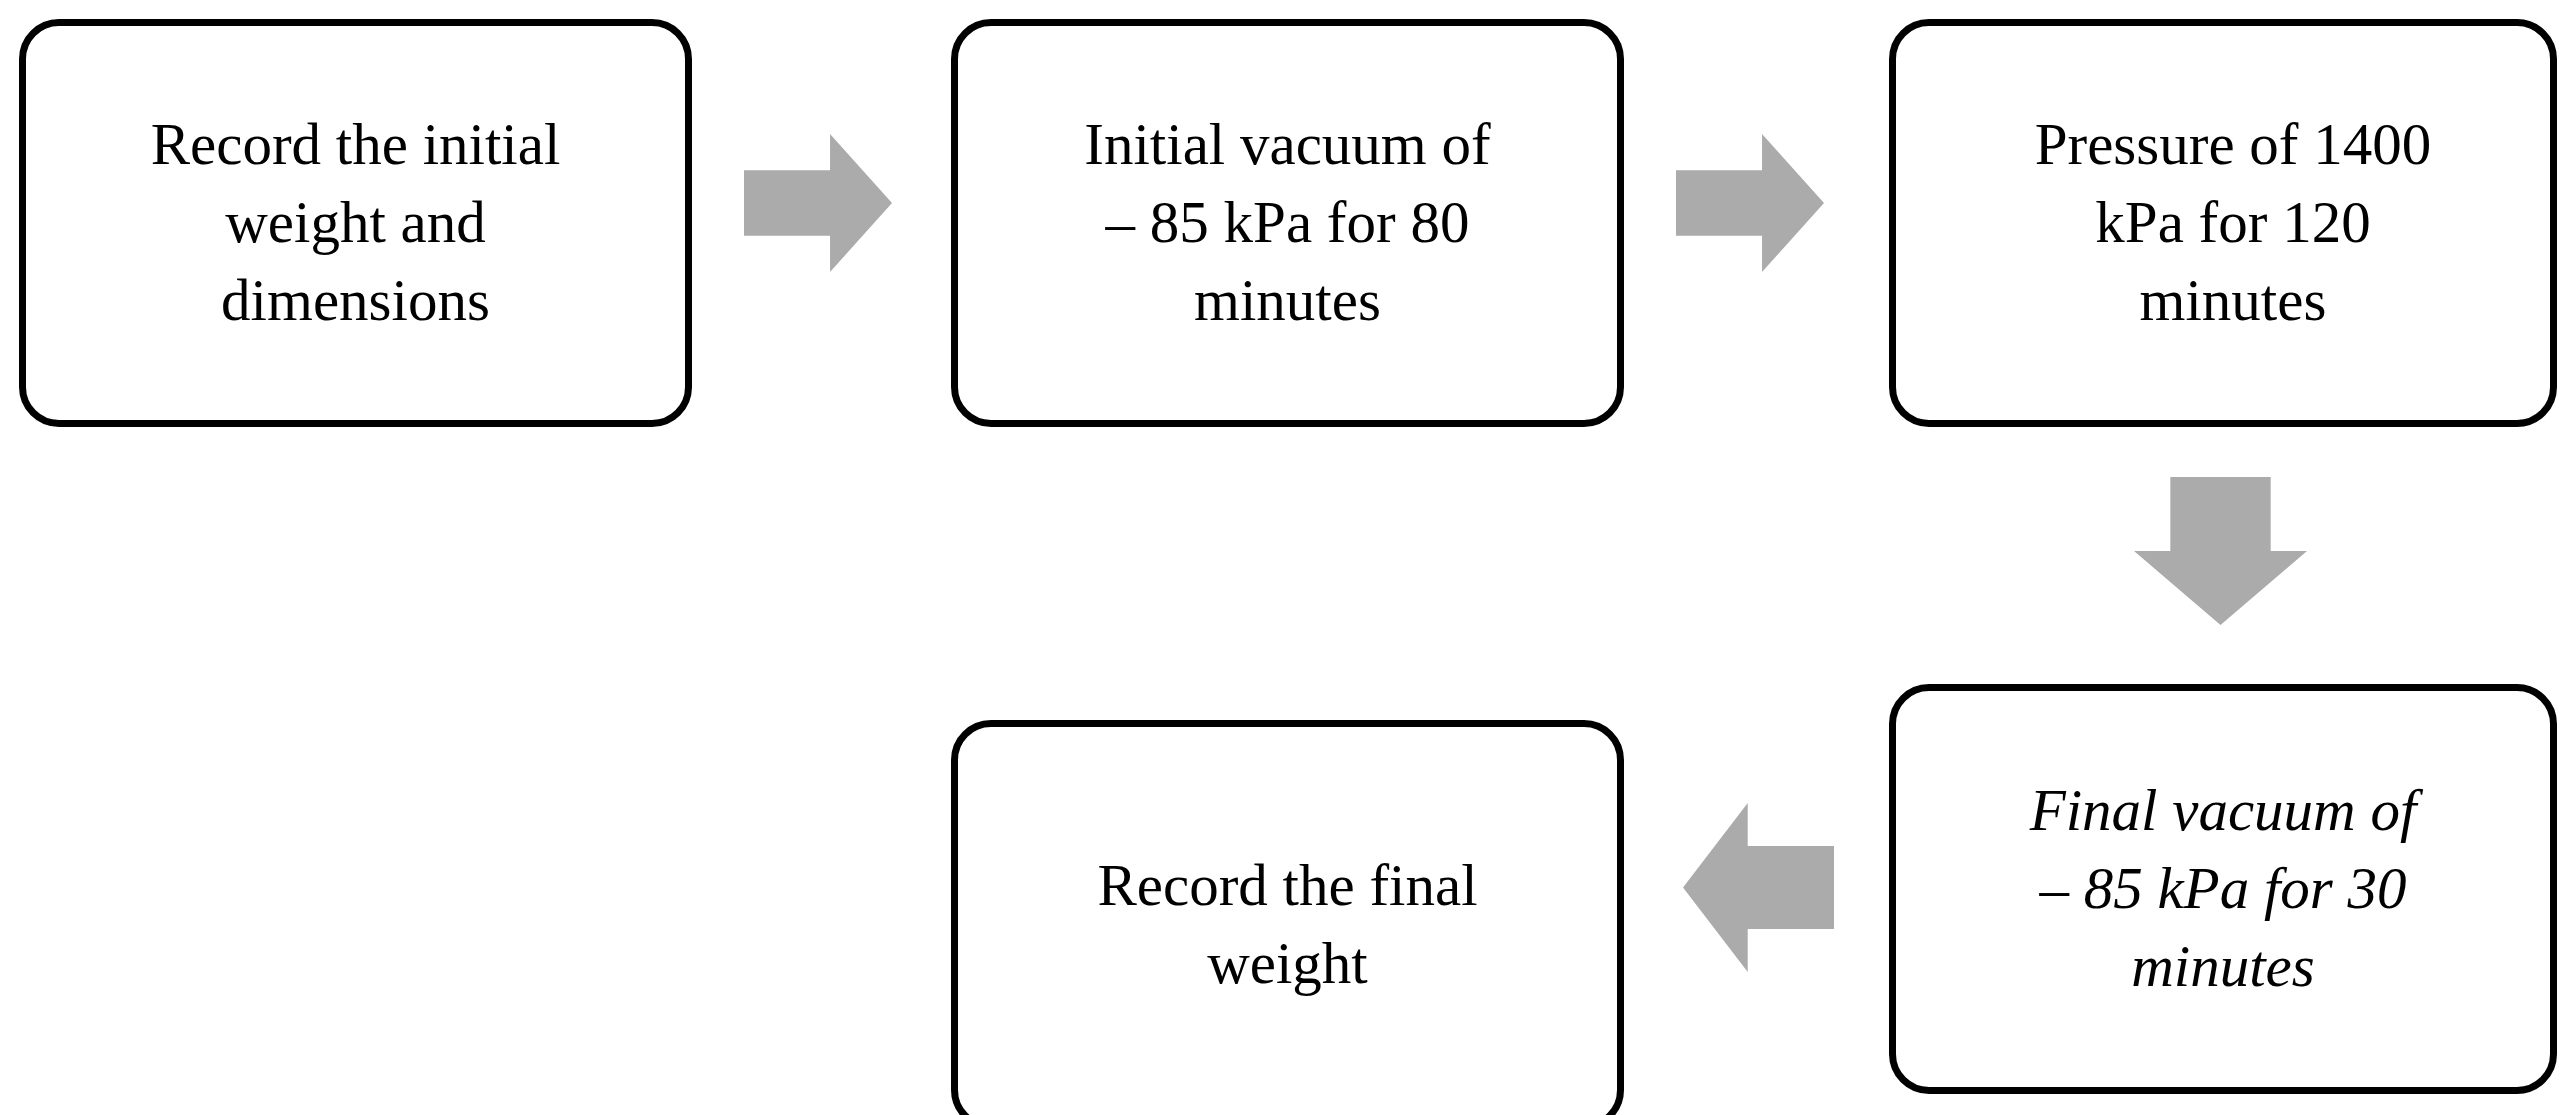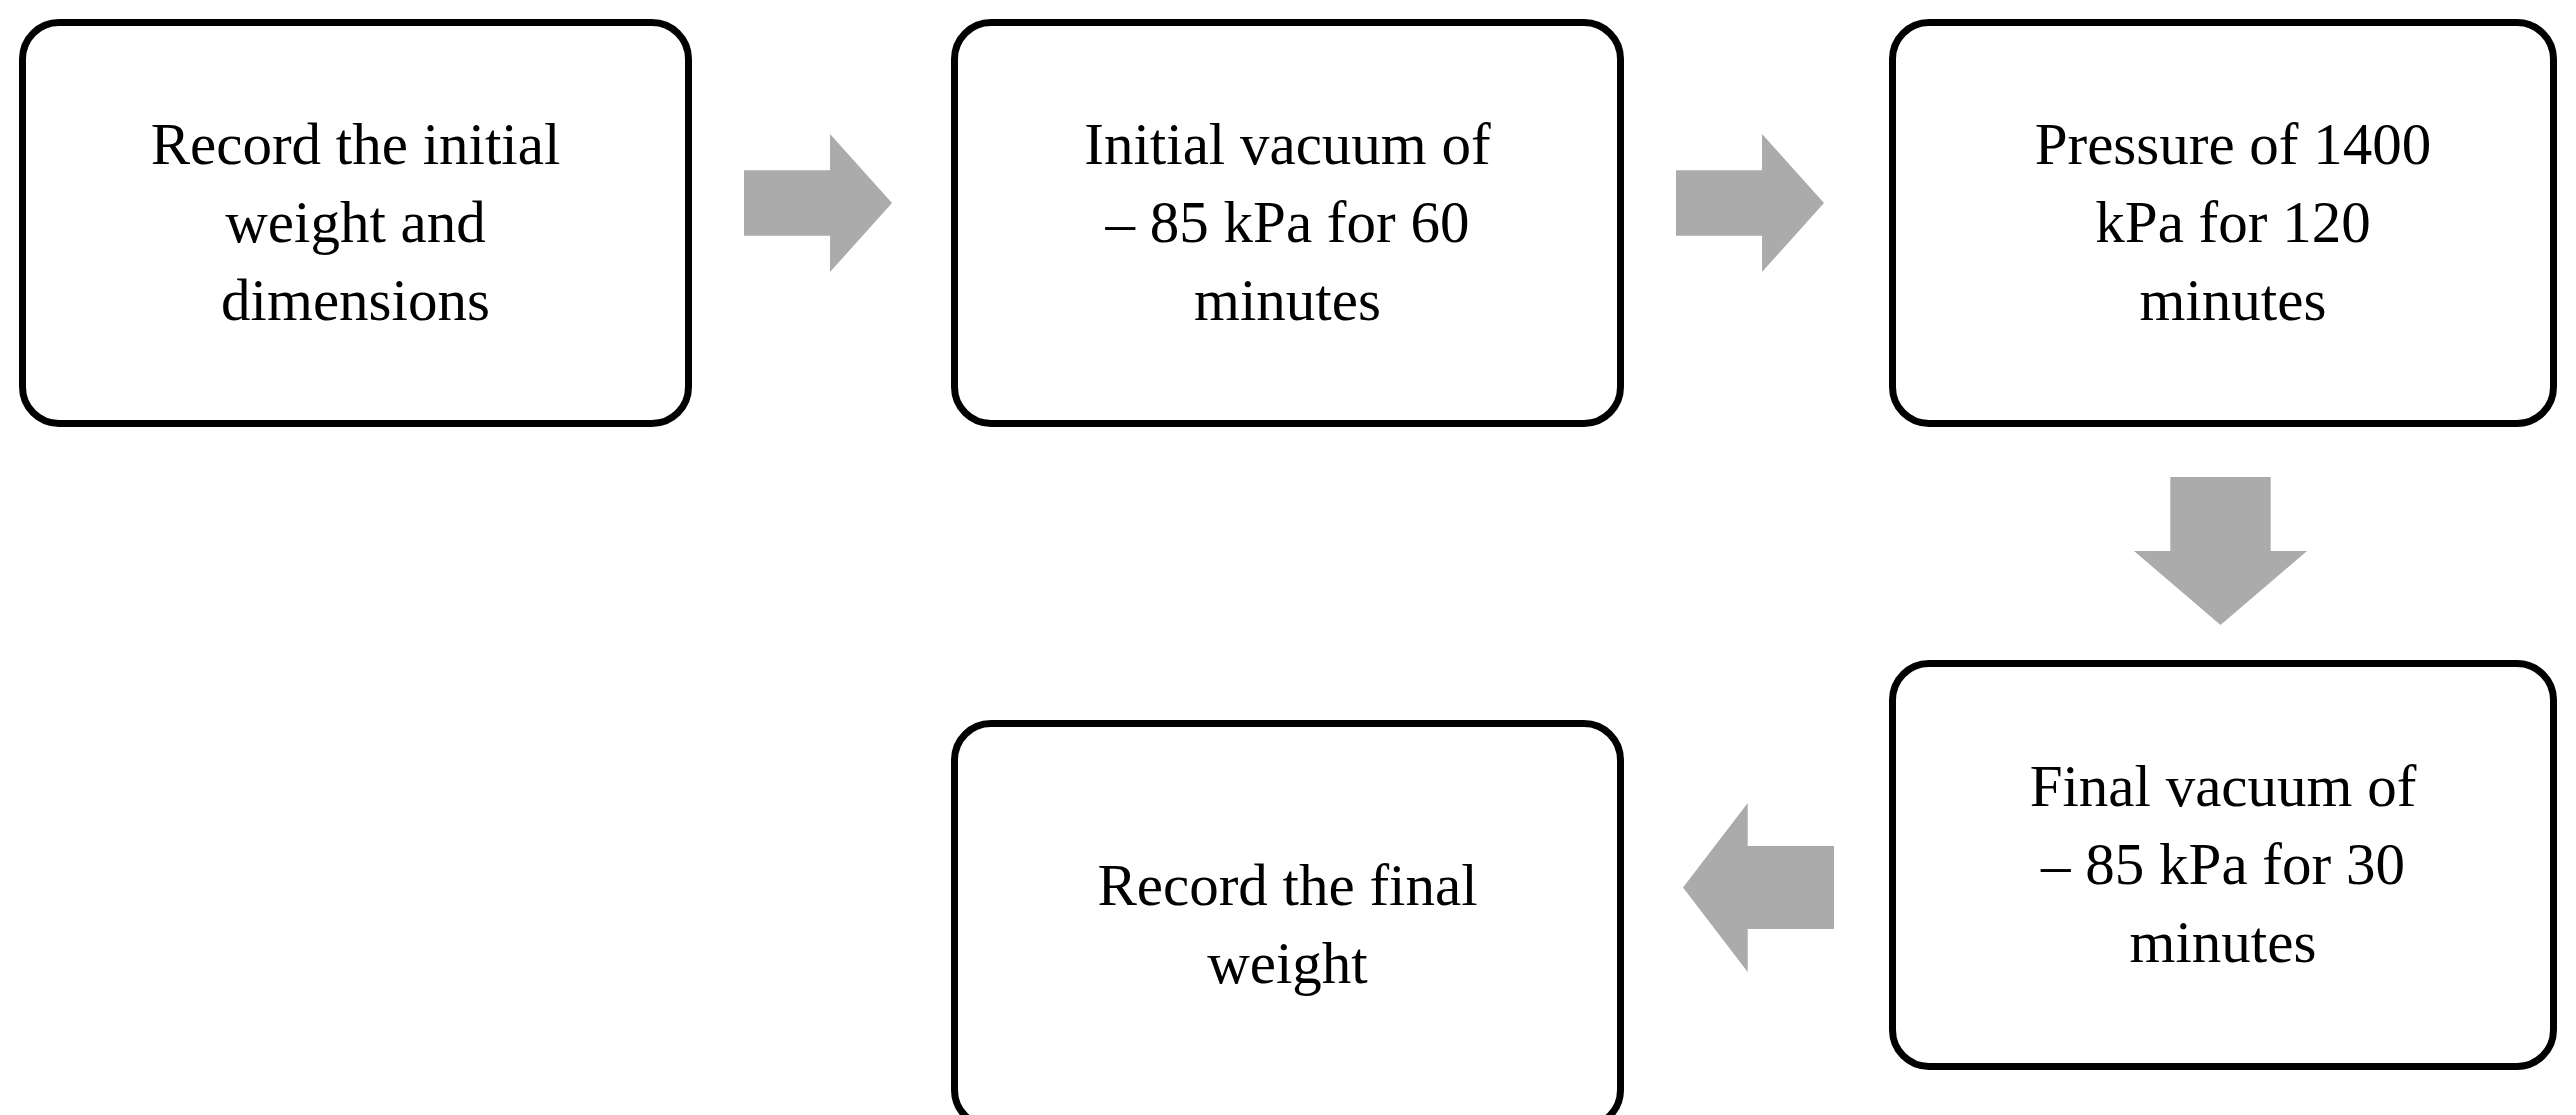--- a/index.html
+++ b/index.html
@@ -39,21 +39,21 @@
   }
   .arrow svg {
     display: block;
     width: 100%;
     height: 100%;
   }
   
   #node-record-initial  { left: 19px;   top: 19px;   width: 673px; height: 408px; }
   #node-initial-vacuum  { left: 951px; top: 19px;   width: 673px; height: 408px; }
   #node-pressure        { left: 1889px; top: 19px;   width: 668px; height: 408px; padding-left: 20px; }
-  #node-final-vacuum    { left: 1889px; top: 660px;  width: 668px; height: 410px; }
+  #node-final-vacuum    { left: 1889px; top: 684px;  width: 668px; height: 410px; font-style: italic; }
   #node-record-final    { left: 951px; top: 720px;  width: 673px; height: 410px; }
   
   #arrow-initial-to-vacuum { left: 744px;  top: 134px; width: 148px; height: 138px; }
   #arrow-vacuum-to-pressure{ left: 1676px; top: 134px; width: 148px; height: 138px; }
   #arrow-pressure-to-final { left: 2134px; top: 477px; width: 173px; height: 148px; }
   #arrow-final-to-record   { left: 1683px; top: 803px; width: 151px; height: 169px; }
 </style>
 </head>
 <body>
 
@@ -66,21 +66,21 @@
   </div>
 
   <div class="arrow" id="arrow-initial-to-vacuum">
     <svg viewBox="0 0 172 160" preserveAspectRatio="none" aria-hidden="true">
       <polygon points="0,42 100,42 100,0 172,80 100,160 100,118 0,118" fill="#ababab"></polygon>
     </svg>
   </div>
 
   <div class="node" id="node-initial-vacuum">
     <div class="node-label">Initial vacuum of
-– 85 kPa for 60
+– 85 kPa for 80
 minutes</div>
   </div>
 
   <div class="arrow" id="arrow-vacuum-to-pressure">
     <svg viewBox="0 0 172 160" preserveAspectRatio="none" aria-hidden="true">
       <polygon points="0,42 100,42 100,0 172,80 100,160 100,118 0,118" fill="#ababab"></polygon>
     </svg>
   </div>
 
   <div class="node" id="node-pressure">

